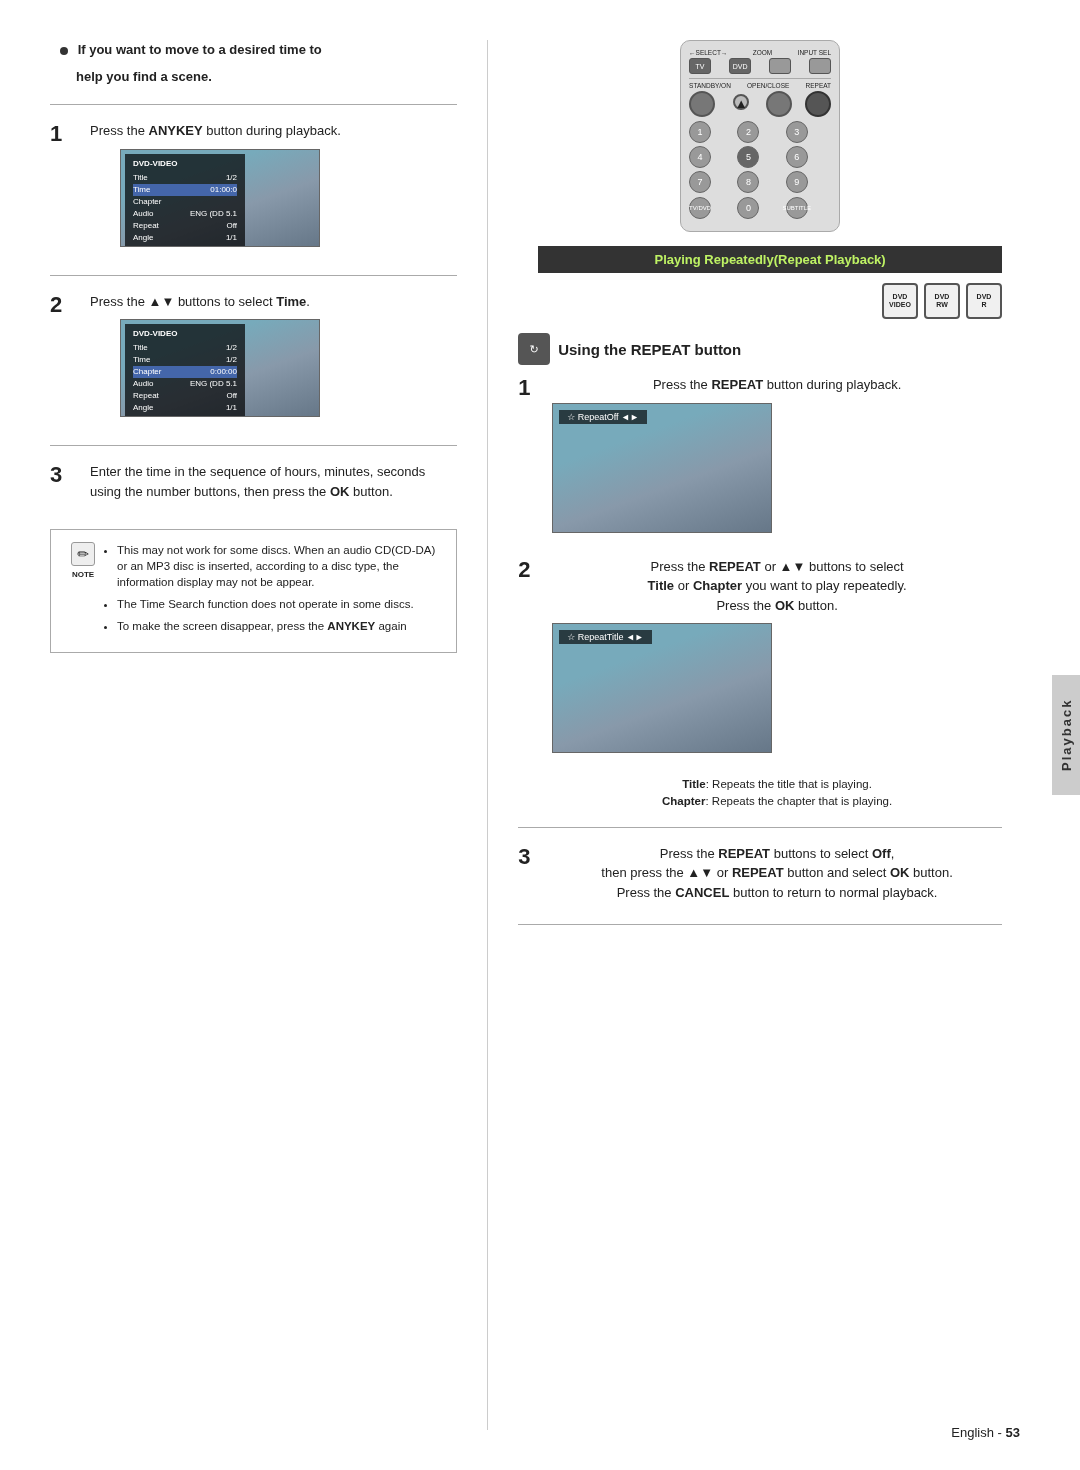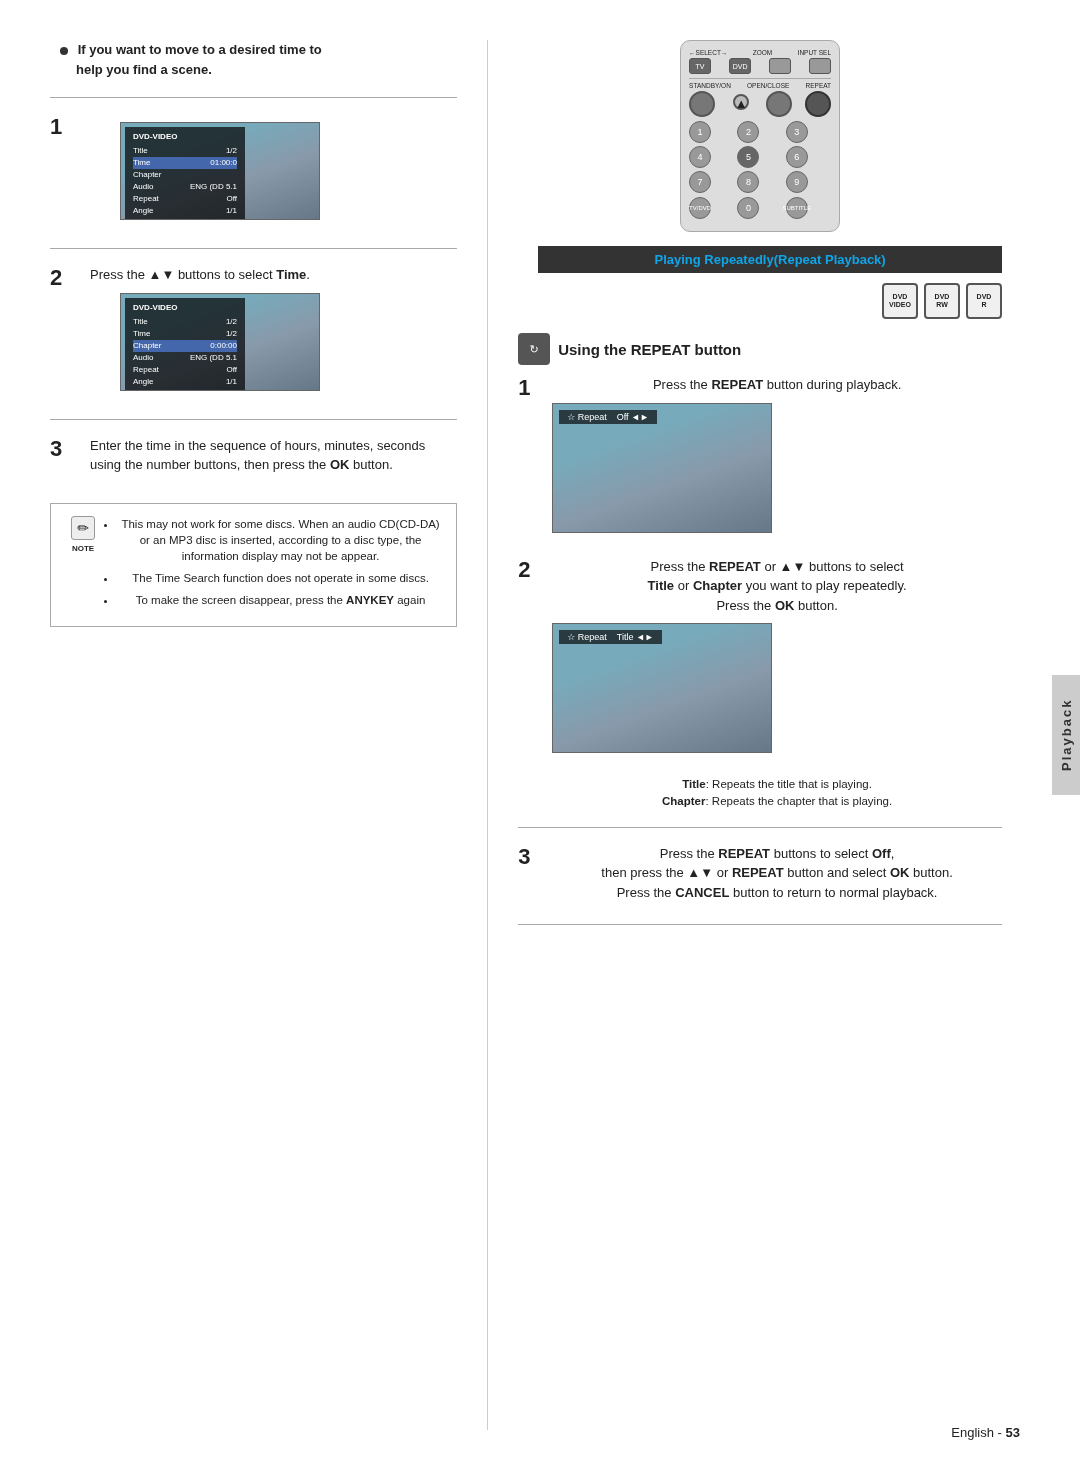--- a/index.html
+++ b/index.html
@@ -171,21 +171,21 @@
       background: #eee;
       border: 1px solid #999;
       border-radius: 3px;
       display: flex;
       align-items: center;
       justify-content: center;
       font-size: 14px;
       margin-bottom: 4px;
     }
     .note-text { flex: 1; }
-    .note-text ul { margin-left: 14px; text-align: center; }
+    .note-text ul { margin-left: 14px; }
     .note-text li { margin-bottom: 6px; line-height: 1.4; }
 
     
     .section-title {
       font-size: 22px;
       font-weight: bold;
       margin-bottom: 14px;
       border-left: 5px solid #333;
       padding-left: 10px;
     }
@@ -193,21 +193,21 @@
     
     .remote-container {
       display: flex;
       justify-content: center;
       margin-bottom: 14px;
     }
 
     
     .repeat-banner {
       background: #333;
-      color: #0ea5e9;
+      color: #bef264;
       font-size: 13px;
       font-weight: bold;
       padding: 6px 4px;
       margin-bottom: 10px;
       text-align: center;
       margin-left: 20px;
     }
 
     
     .disc-icons-row {
@@ -277,21 +277,20 @@
     
     .repeat-osd {
       position: absolute;
       top: 6px;
       left: 6px;
       background: rgba(0,0,0,0.65);
       color: #fff;
       padding: 2px 8px;
       font-size: 9px;
       display: flex;
-      gap: 10px;
     }
 
     .caption-text {
       font-size: 11.5px;
       margin-top: 23px;
       line-height: 1.5;
     }
     .caption-text strong { font-weight: bold; }
 
     .normal-playback-banner {
@@ -403,28 +402,31 @@
 <div class="page-container">
   <div class="main-content">
 
     <div class="left-column">
 
       <div class="bullet-intro">
         <p>
           <span class="bullet-dot"></span>
           <strong>If you want to move to a desired time to</strong>
         </p>
-        <p style="padding-left:16px;"><strong>help you find a scene.</strong></p>
+        <p style="padding-left:16px;margin-top:7px;"><strong>help you find a scene.</strong></p>
       </div>
 
       <hr class="divider">
 
       <div class="step">
         <div class="step-number">1</div>
         <div class="step-content">
+          <p>
+            <span>Press the </span><strong>ANYKEY</strong><span> button during playback.</span>
+          </p>
 
           <div class="screen-image">
             <div class="birds-bg"></div>
             <div class="osd-overlay">
               <div style="font-size:8px;font-weight:bold;margin-bottom:2px;">DVD-VIDEO</div>
               <div class="osd-row">
                   <span>Title</span>
                   <span>1/2</span>
                 </div>
               <div class="osd-row highlight">

